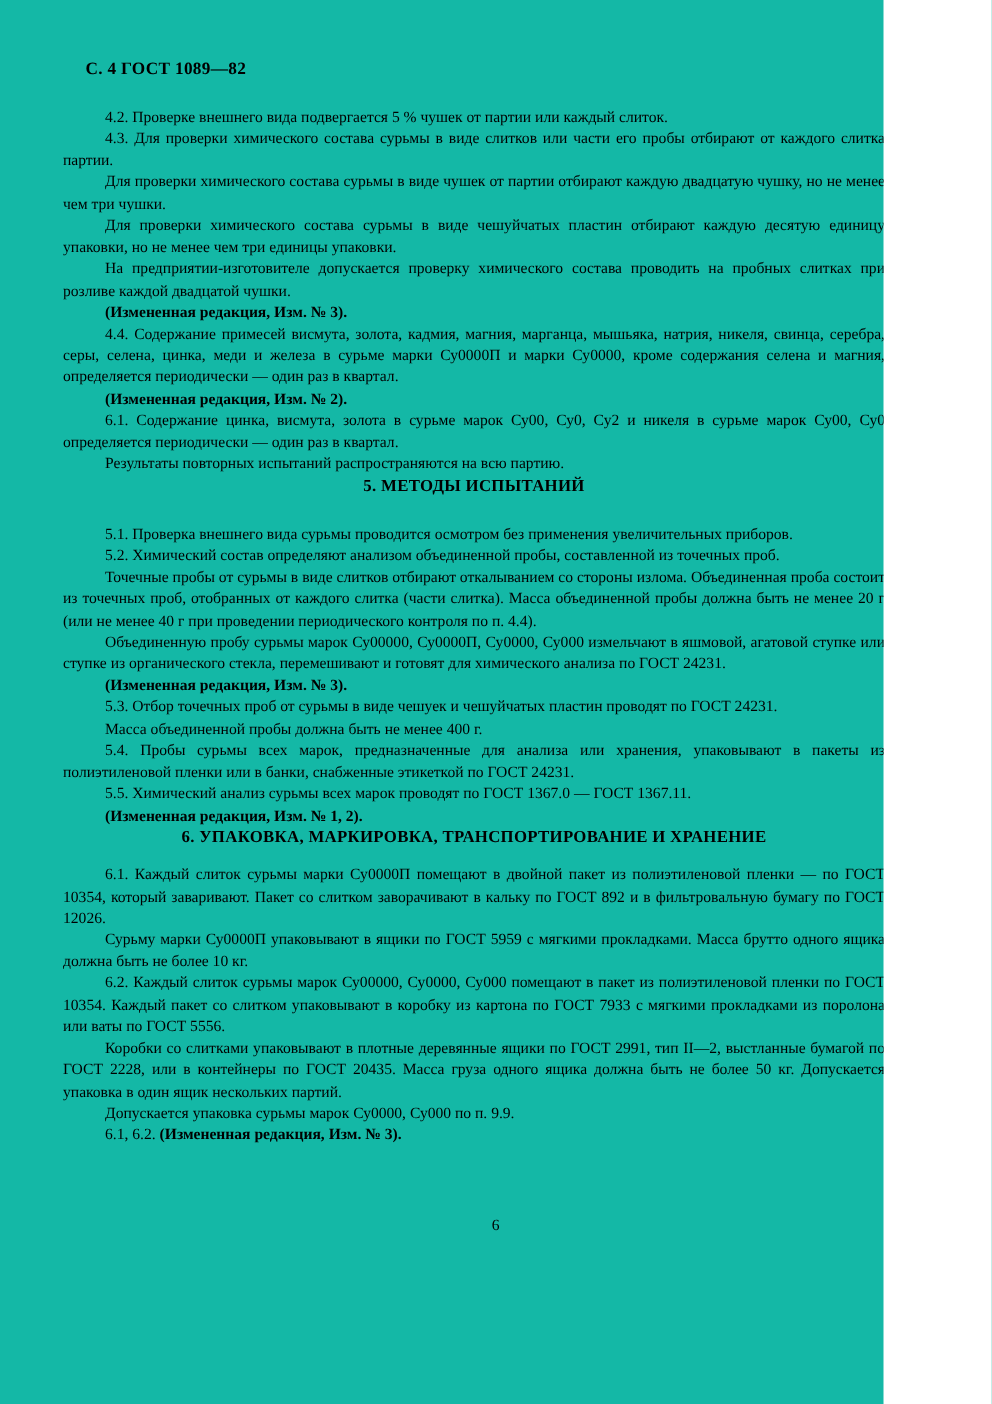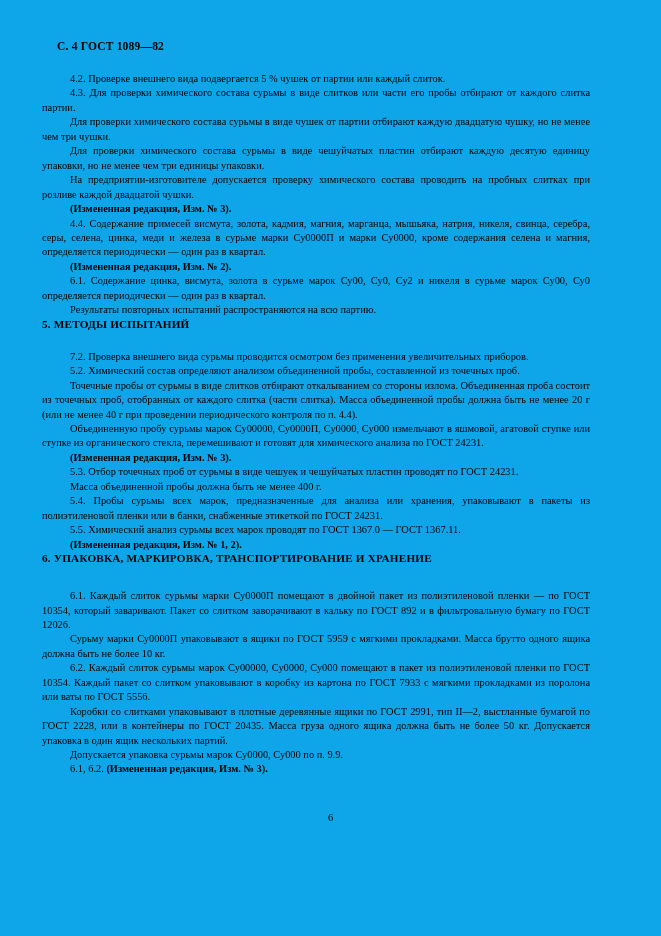--- a/index.html
+++ b/index.html
@@ -6,23 +6,23 @@
     margin: 0;
     padding: 0;
     background: #ffffff;
   }
   body {
     font-family: "Liberation Serif", "DejaVu Serif", serif;
     color: #000000;
   }
   .page {
     position: relative;
-    width: 661px;
+    width: 589px;
     height: 936px;
-    background: #0ea5e9;
+    background: #14b8a6;
     overflow: hidden;
     box-sizing: border-box;
   }
   .running-head {
     position: absolute;
     top: 40px;
     left: 57px;
     font-size: 11.5px;
     font-weight: bold;
     letter-spacing: 0.2px;
@@ -43,28 +43,28 @@
     text-indent: 28px;
     hyphens: manual;
   }
   p.bold {
     font-weight: bold;
   }
   h2.section {
     margin: 0;
     font-size: 11.2px;
     font-weight: bold;
-    text-align: left;
+    text-align: center;
     text-indent: 0;
     letter-spacing: 0.2px;
   }
   .gap-sec-before { margin-top: 21px; }
   .gap-sec-after  { margin-top: 20px; }
   .gap-sec6-before { margin-top: 27px; }
-  .gap-sec6-after  { margin-top: 25px; }
+  .gap-sec6-after  { margin-top: 13px; }
   .folio {
     position: absolute;
     top: 812px;
     left: 0;
     width: 661px;
     text-align: center;
     font-size: 10.4px;
   }
   .bi { font-weight: bold; }
 </style>
@@ -83,21 +83,21 @@
     <p>Для проверки химического состава сурьмы в виде чешуйчатых пластин отбирают каждую десятую единицу упаковки, но не менее чем три единицы упаковки.</p>
     <p>На предприятии-изготовителе допускается проверку химического состава проводить на пробных слитках при розливе каждой двадцатой чушки.</p>
     <p class="bold">(Измененная редакция, Изм. № 3).</p>
     <p>4.4.  Содержание примесей висмута, золота, кадмия, магния, марганца, мышьяка, натрия, никеля, свинца, серебра, серы, селена, цинка, меди и железа в сурьме марки Су0000П и марки Су0000, кроме содержания селена и магния, определяется периодически — один раз в квартал.</p>
     <p class="bold">(Измененная редакция, Изм. № 2).</p>
     <p>6.1.  Содержание цинка, висмута, золота в сурьме марок Су00, Су0, Су2 и никеля в сурьме марок Су00, Су0 определяется периодически — один раз в квартал.</p>
     <p>Результаты повторных испытаний распространяются на всю партию.</p>
 
     <h2 class="section gap-sec-before">5.  МЕТОДЫ ИСПЫТАНИЙ</h2>
 
-    <p class="gap-sec-after">7.2.  Проверка внешнего вида сурьмы проводится осмотром без применения увеличительных приборов.</p>
+    <p class="gap-sec-after">5.1.  Проверка внешнего вида сурьмы проводится осмотром без применения увеличительных приборов.</p>
     <p>5.2.  Химический состав определяют анализом объединенной пробы, составленной из точечных проб.</p>
     <p>Точечные пробы от сурьмы в виде слитков отбирают откалыванием со стороны излома. Объединенная проба состоит из точечных проб, отобранных от каждого слитка (части слитка). Масса объединенной пробы должна быть не менее 20 г (или не менее 40 г при проведении периодического контроля по п. 4.4).</p>
     <p>Объединенную пробу сурьмы марок Су00000, Су0000П, Су0000, Су000 измельчают в яшмовой, агатовой ступке или ступке из органического стекла, перемешивают и готовят для химического анализа по ГОСТ 24231.</p>
     <p class="bold">(Измененная редакция, Изм. № 3).</p>
     <p>5.3.  Отбор точечных проб от сурьмы в виде чешуек и чешуйчатых пластин проводят по ГОСТ 24231.</p>
     <p>Масса объединенной пробы должна быть не менее 400 г.</p>
     <p>5.4.  Пробы сурьмы всех марок, предназначенные для анализа или хранения, упаковывают в пакеты из полиэтиленовой пленки или в банки, снабженные этикеткой по ГОСТ 24231.</p>
     <p>5.5.  Химический анализ сурьмы всех марок проводят по ГОСТ 1367.0 — ГОСТ 1367.11.</p>
     <p class="bold">(Измененная редакция, Изм. № 1, 2).</p>
 

